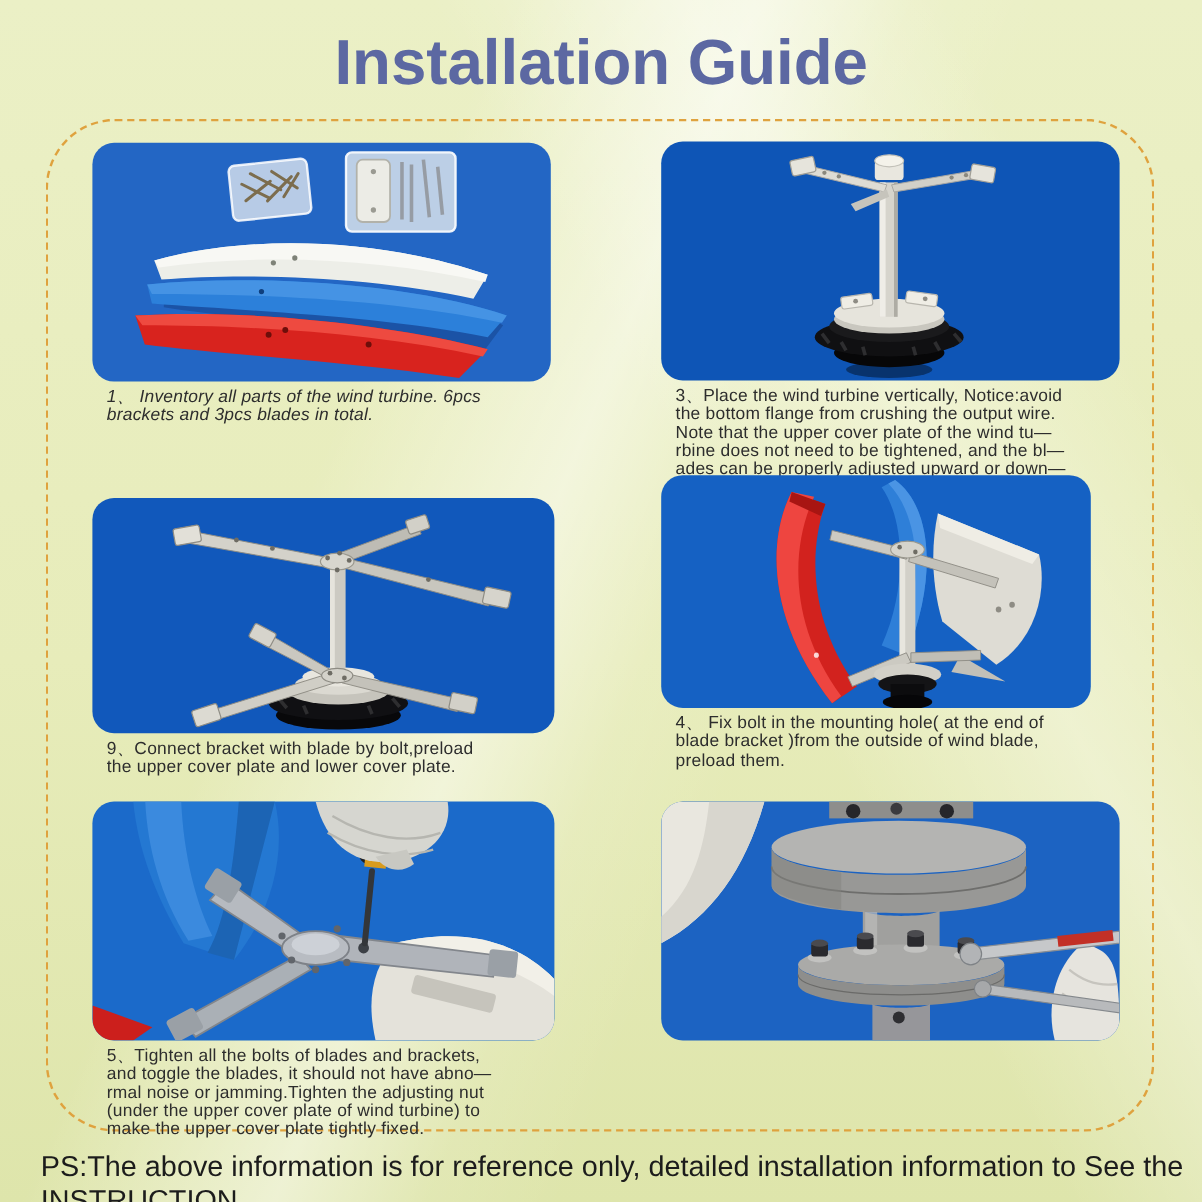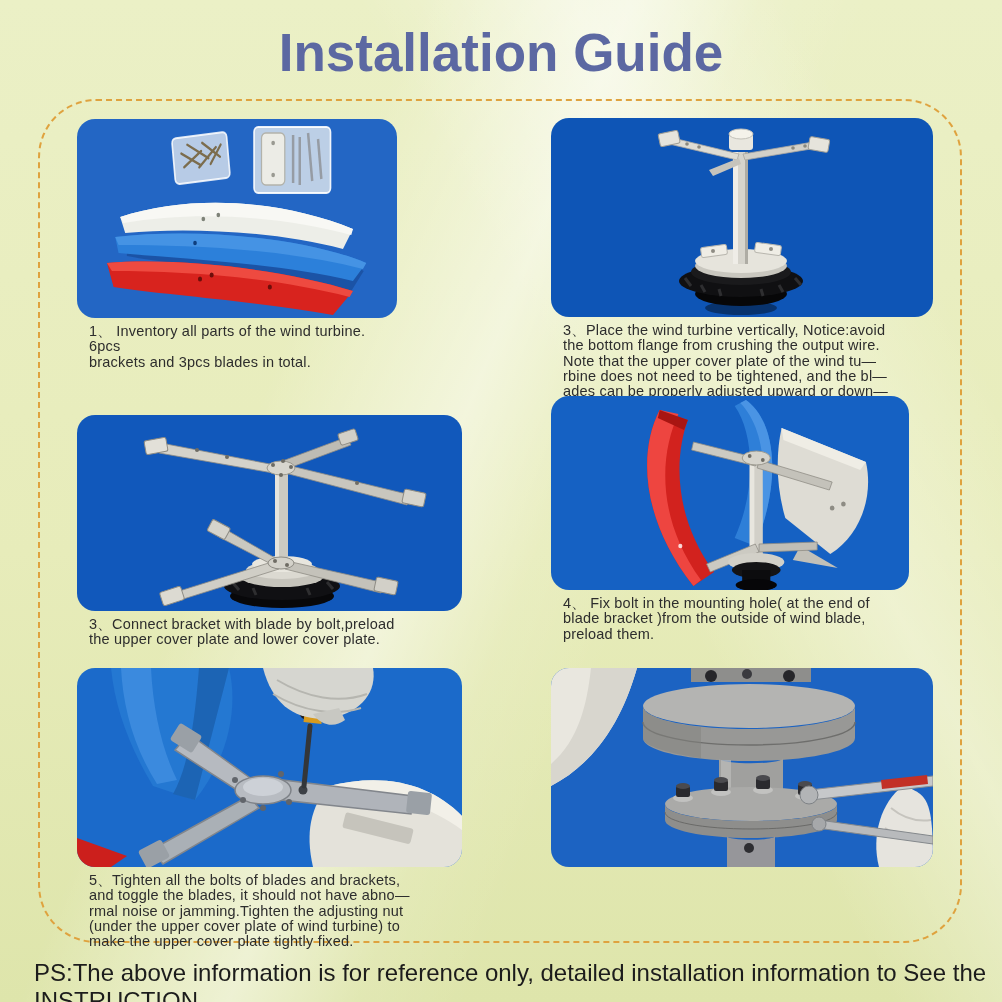--- a/index.html
+++ b/index.html
@@ -16,21 +16,21 @@
     text-align:center;font-size:53px;font-weight:bold;letter-spacing:0px;
     color:#5c68a2;
   }
   .frame{
     position:absolute;left:38px;top:99px;width:920px;height:840px;
     border:2px dashed #dfa23e;border-radius:58px;
   }
   .cell{position:absolute;}
   .photo{border-radius:18px;overflow:hidden;position:relative;background:#1760c0;}
   .photo svg{display:block;width:100%;height:100%;}
-  #c1{left:77px;top:119px;width:320px;}  #c1 .photo{height:199px;background:#2366c4;}
+  #c1{left:77px;top:119px;width:382px;font-style:italic;}  #c1 .photo{height:199px;background:#2366c4;}
   #c2{left:551px;top:118px;width:382px;} #c2 .photo{height:199px;background:#0e55b6;}
   #c3{left:77px;top:415px;width:385px;}  #c3 .photo{height:196px;background:#1158bb;}
   #c4{left:551px;top:396px;width:358px;} #c4 .photo{height:194px;background:#1561c3;}
   #c5{left:77px;top:668px;width:385px;}  #c5 .photo{height:199px;background:#1b6aca;}
   #c6{left:551px;top:668px;width:382px;} #c6 .photo{height:199px;background:#1c63c2;}
   .caption{
     margin:6px 2px 0 12px;
     font-size:14.5px;line-height:15.3px;letter-spacing:.2px;
     color:#2d2d2d;white-space:pre-line;
   }
@@ -196,21 +196,21 @@
           <circle cx="196" cy="50" r="2" fill="#6e6c64"></circle>
             <circle cx="206" cy="46" r="2" fill="#6e6c64"></circle>
           <circle cx="214" cy="52" r="2" fill="#6e6c64"></circle>
             <circle cx="204" cy="60" r="2" fill="#6e6c64"></circle>
           <circle cx="120" cy="35" r="2" fill="#6e6c64"></circle>
             <circle cx="150" cy="42" r="2" fill="#6e6c64"></circle>
           <circle cx="280" cy="68" r="2" fill="#6e6c64"></circle>
         </g>
       </svg>
     </div>
-    <div class="caption">3、Connect bracket with blade by bolt,preload
+    <div class="caption">9、Connect bracket with blade by bolt,preload
 the upper cover plate and lower cover plate.</div>
   </div>
 
   <div class="cell" id="c4">
     <div class="photo">
       <svg viewBox="0 0 382 194" preserveAspectRatio="none">
         <g>
           <path d="M208,4 C238,24 248,80 218,150 L196,142 C220,92 216,36 196,10 Z" fill="#2e7fd8"></path>
           <path d="M208,4 C238,24 248,80 218,150 L212,147 C236,84 228,32 202,7 Z" fill="#4a94e4"></path>
         </g>

